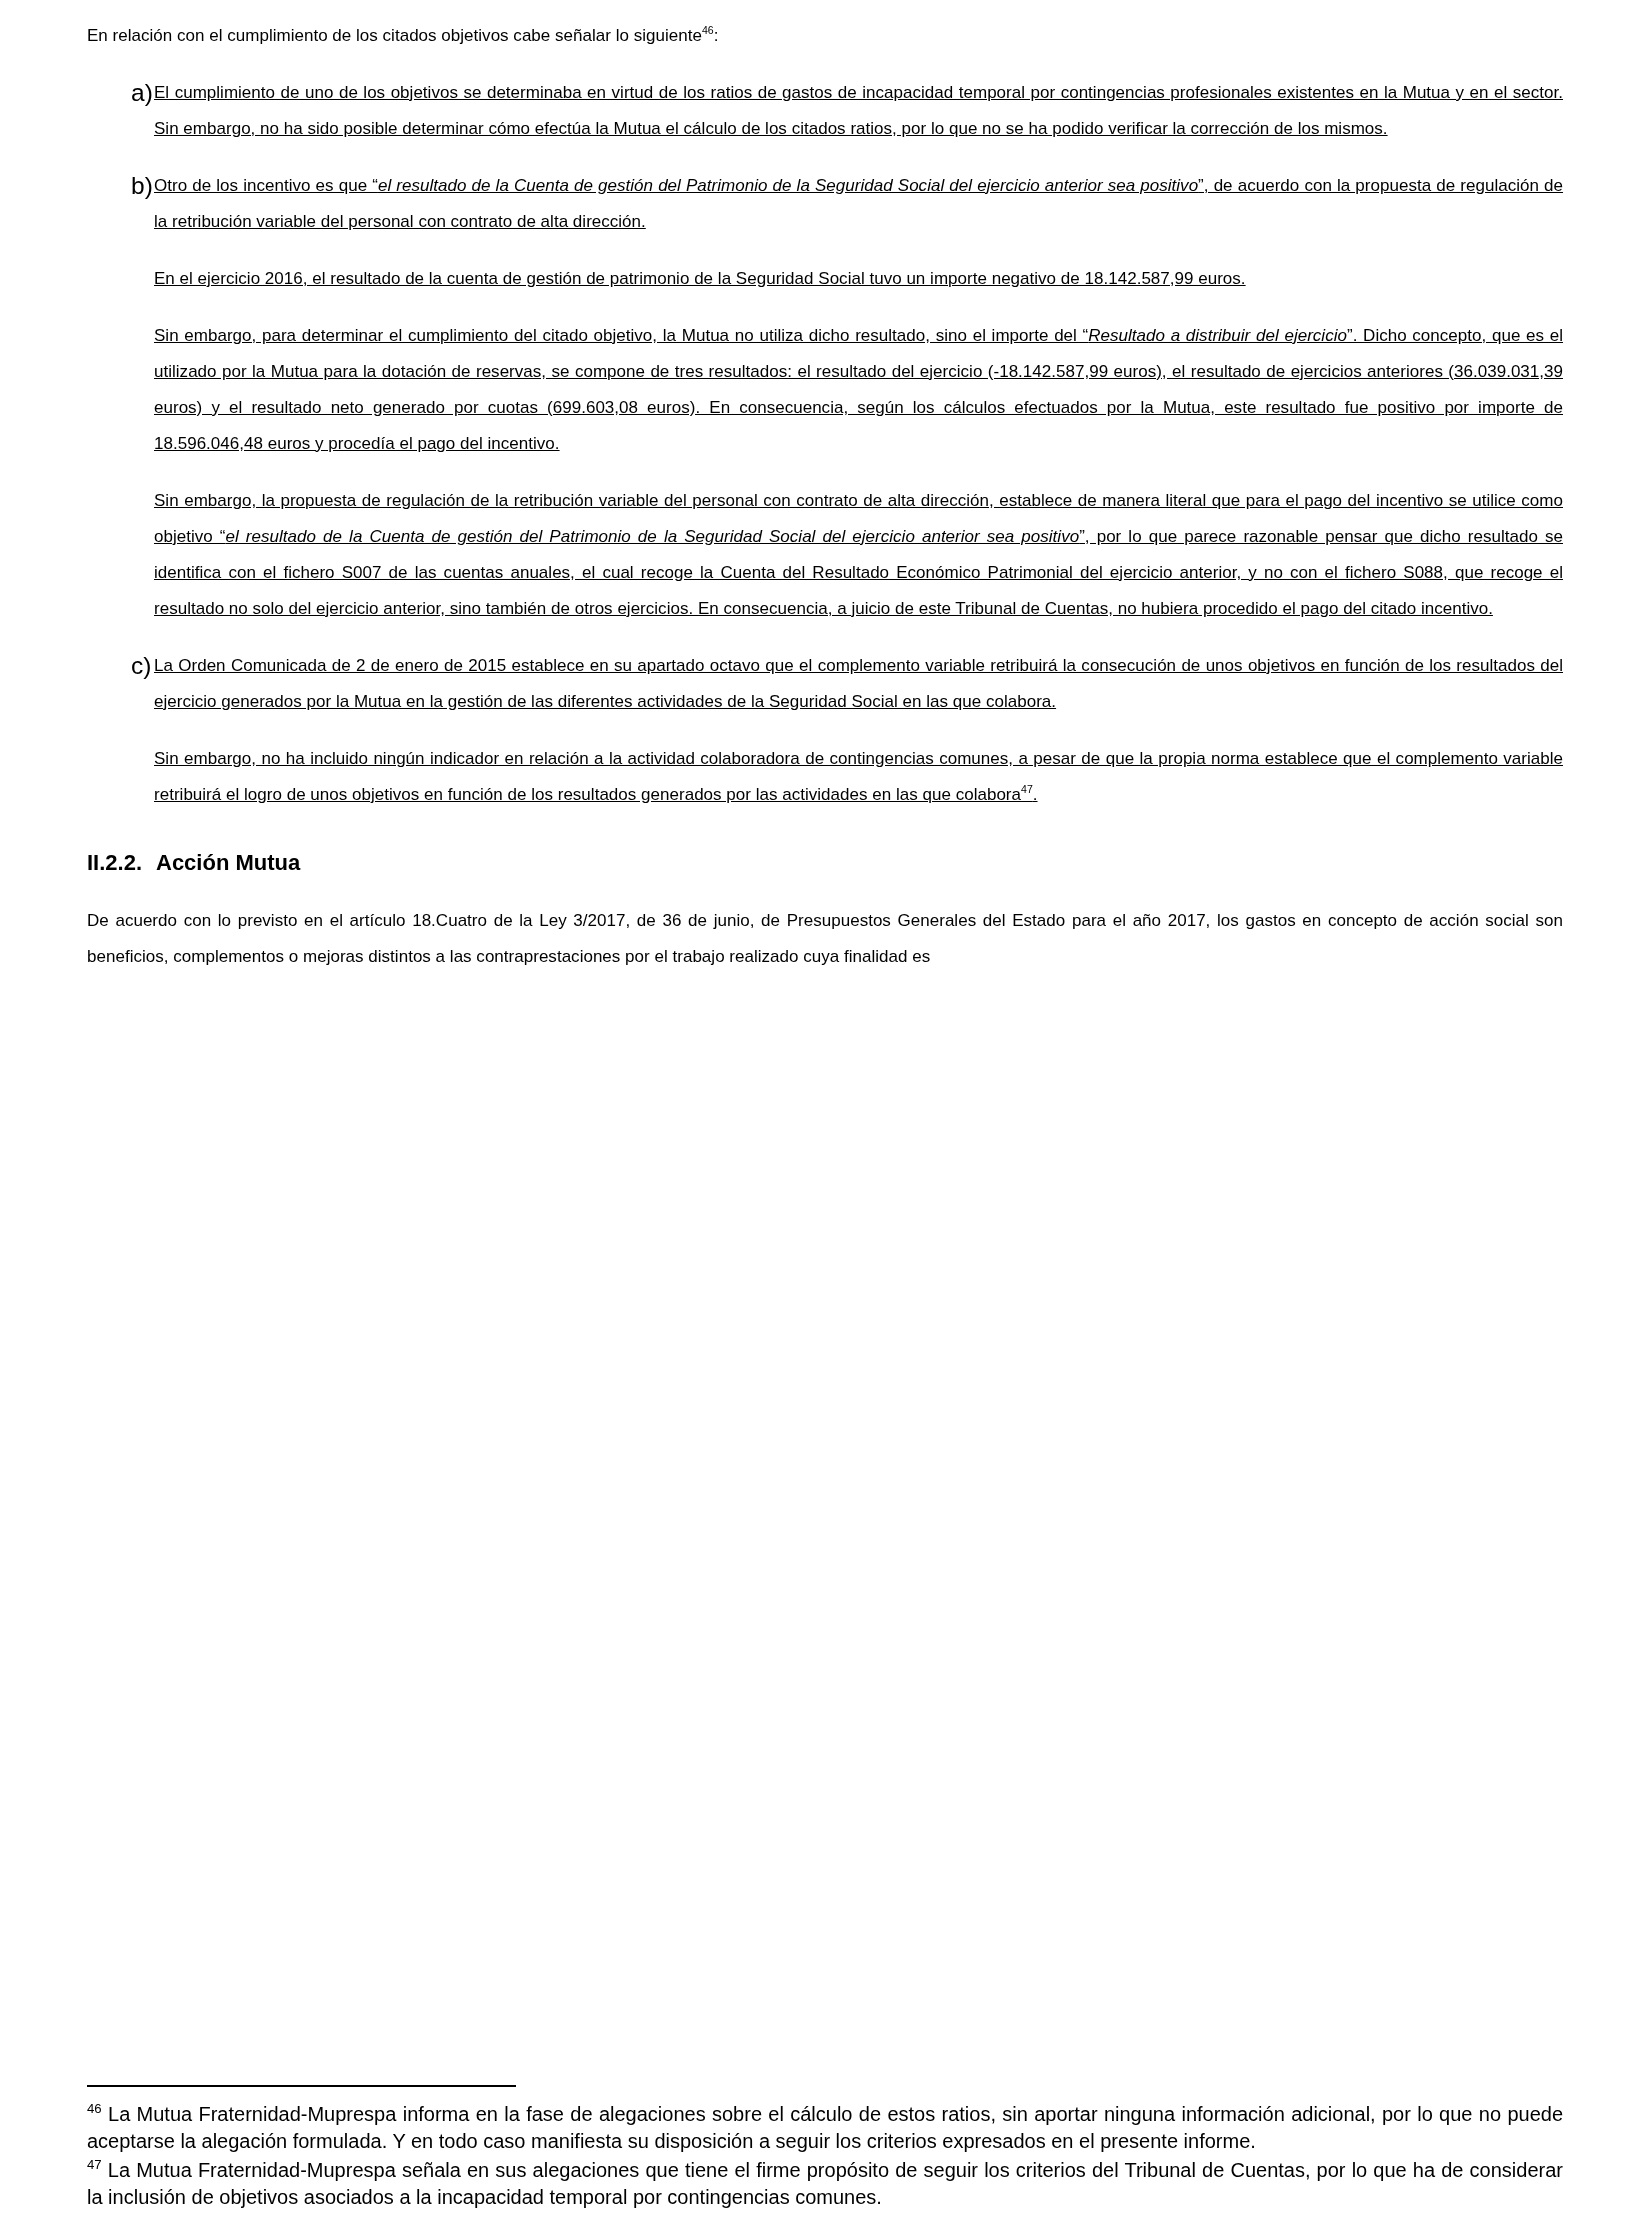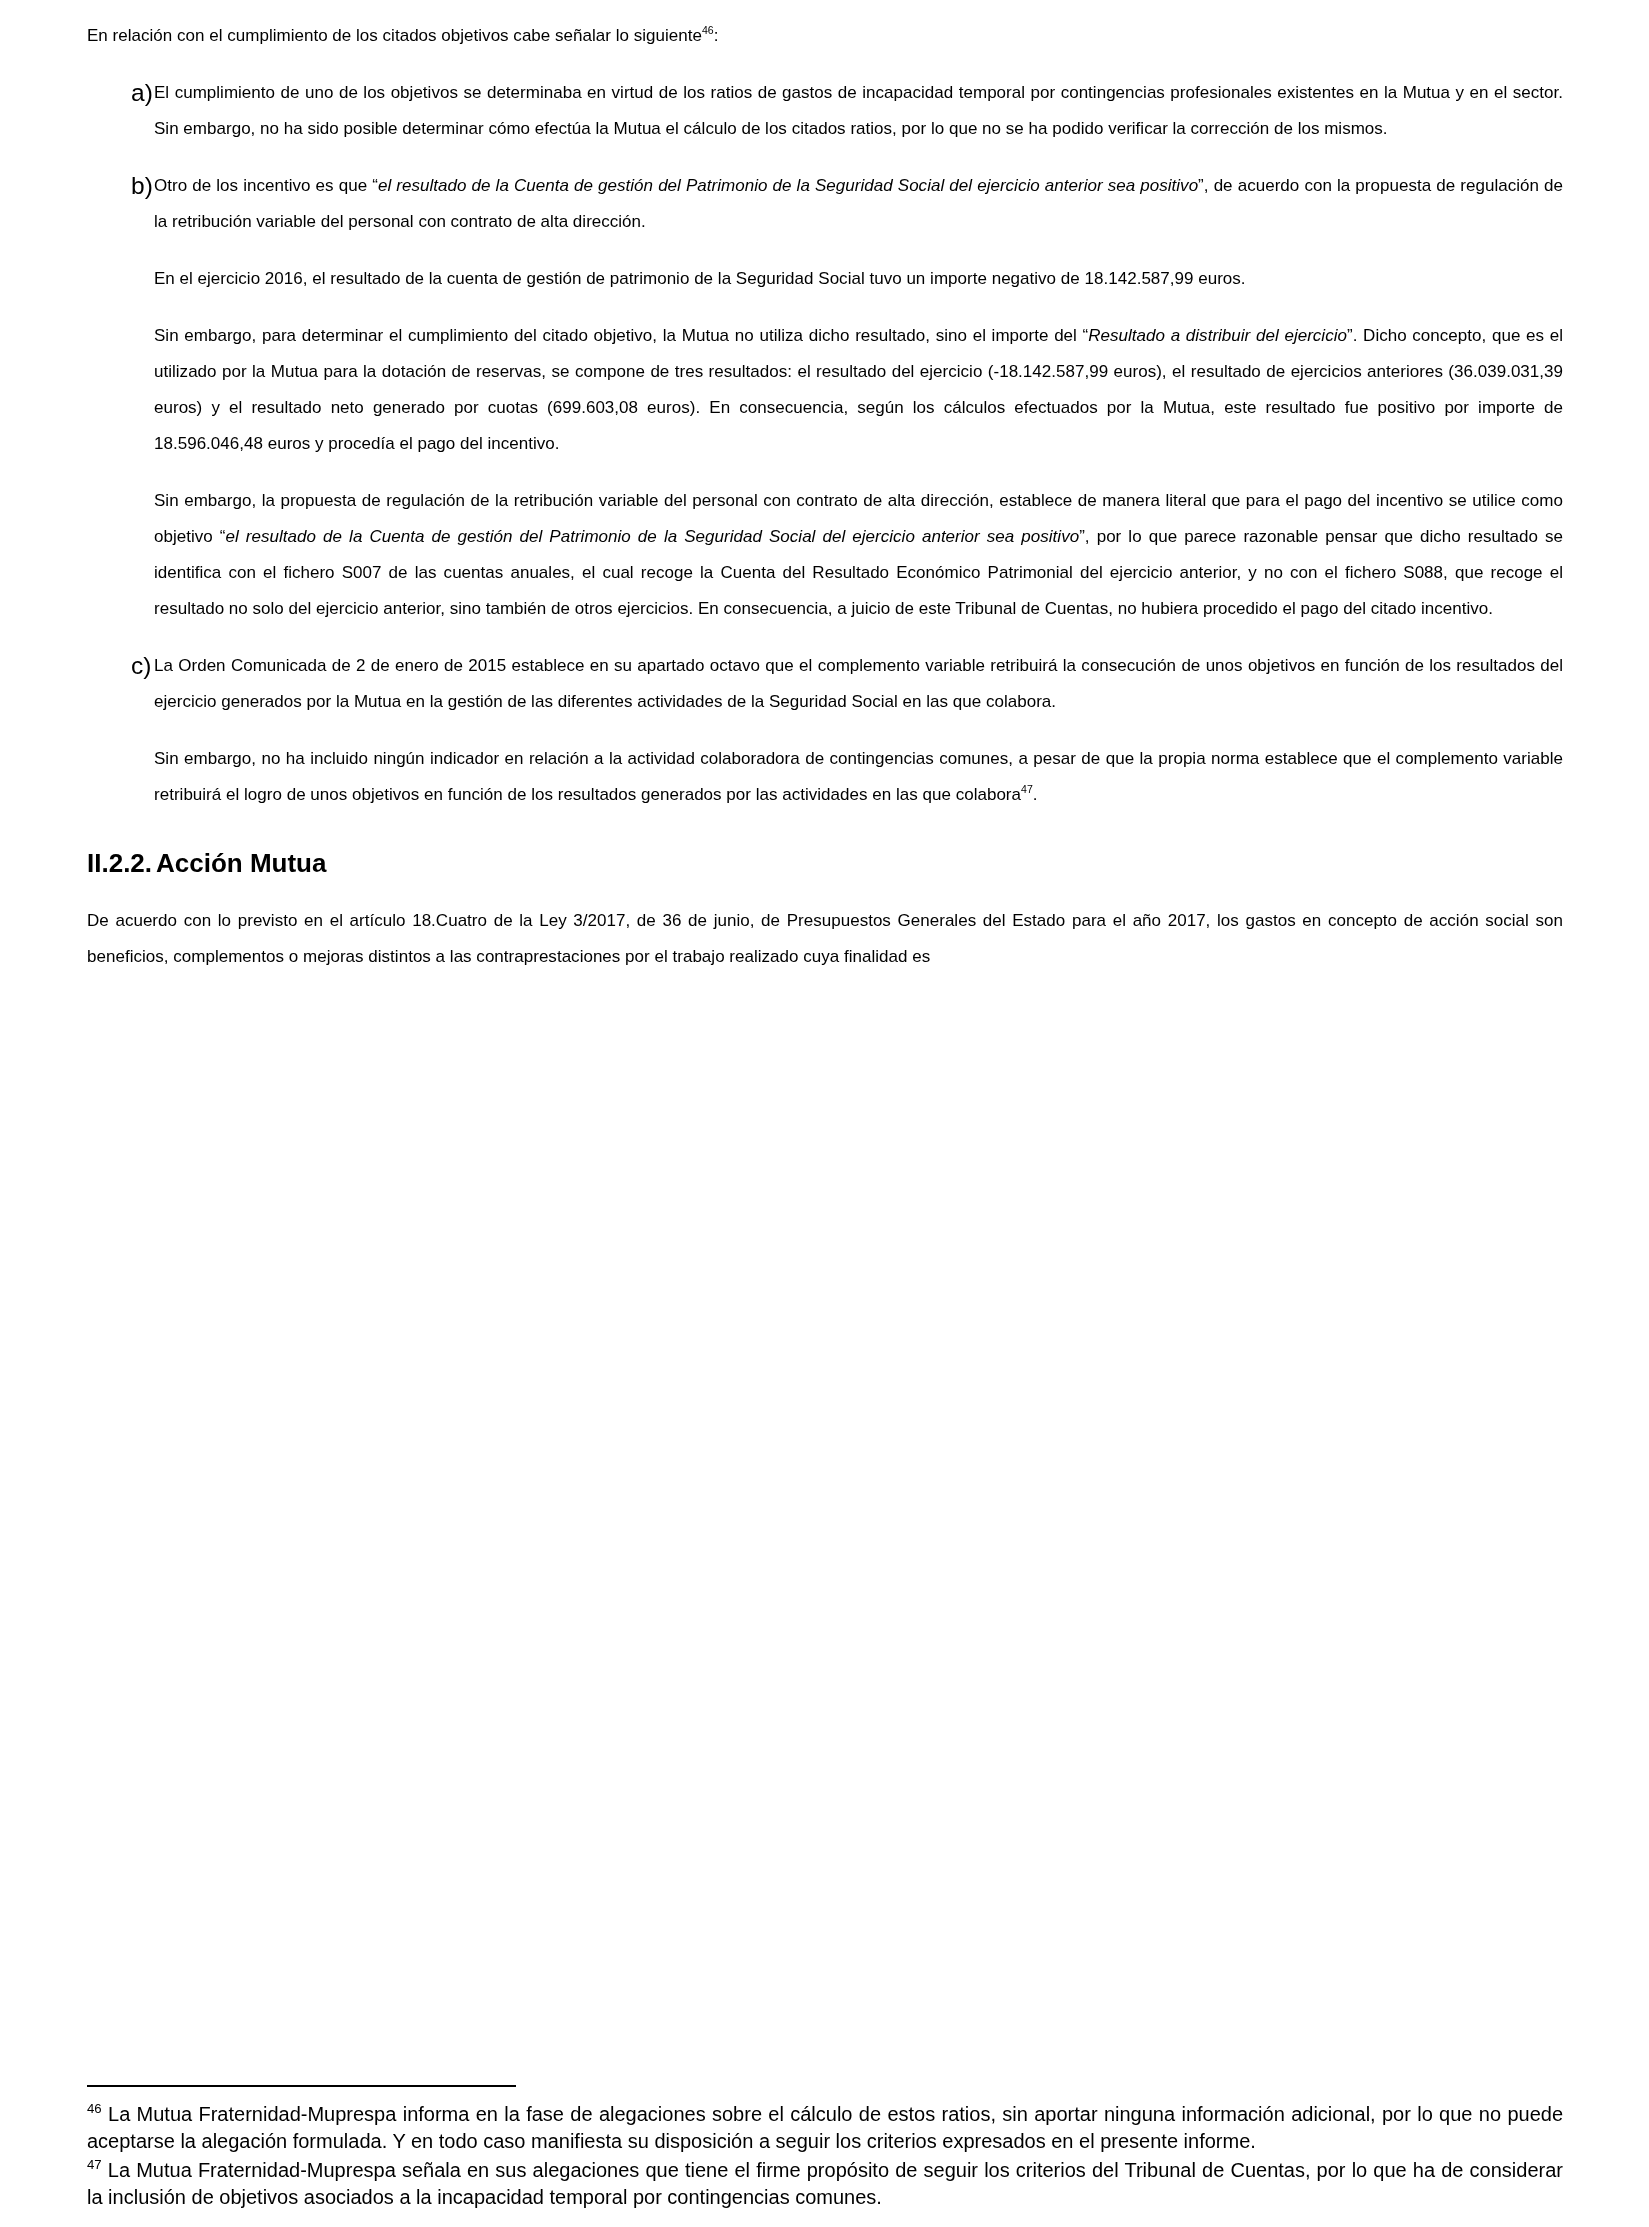--- a/index.html
+++ b/index.html
@@ -46,35 +46,36 @@
   .list-marker {
     position: absolute;
     left: 44px;
     top: 0;
     width: 40px;
     font-size: 24.5px;
     line-height: 36px;
   }
   .sub-para {
     margin: 21px 0 0 0;
+    text-decoration: underline;
   }
   .sub-para.first {
     margin-top: 0;
   }
   i, .it {
     font-style: italic;
   }
   sup {
     font-size: 0.62em;
     vertical-align: super;
     line-height: 0;
   }
   .section-heading {
     font-weight: bold;
-    font-size: 26px;
+    font-size: 22px;
     line-height: 36px;
     margin: 32px 0 22.5px 0;
     display: flex;
   }
   .section-heading .num {
     width: 69px;
     flex: 0 0 69px;
   }
   .tail-para {
     margin-top: 0;

